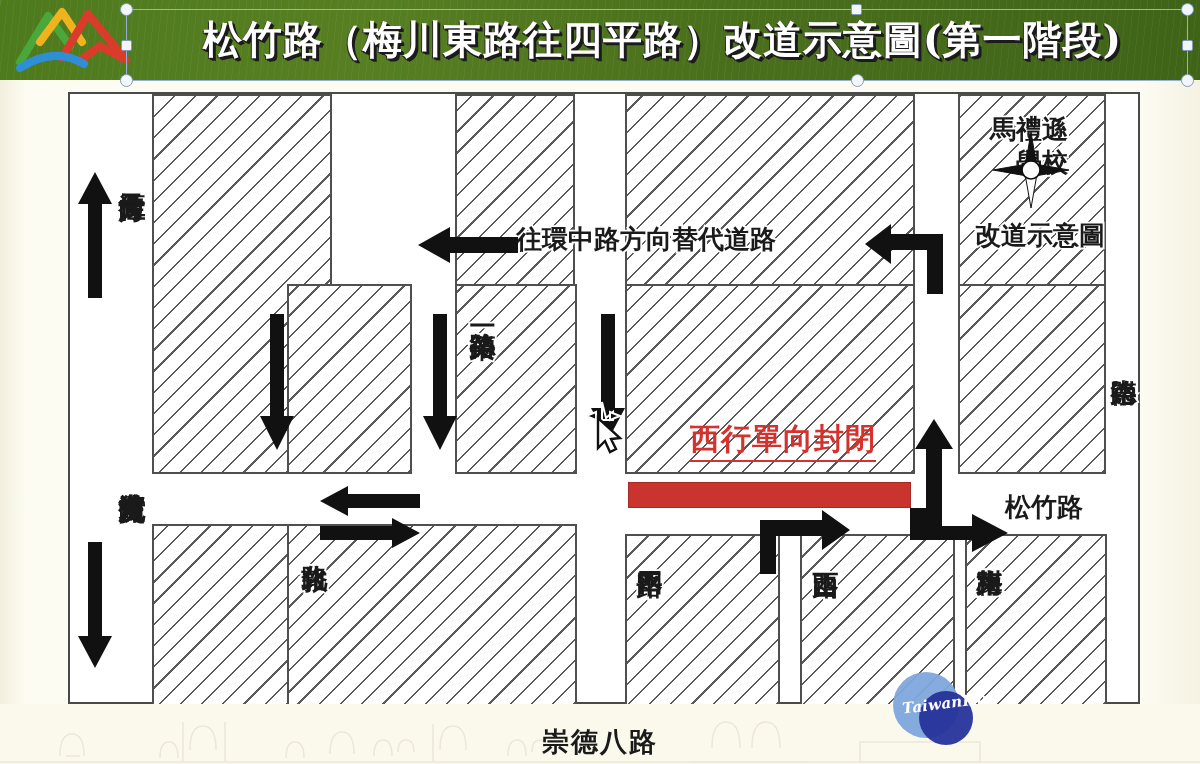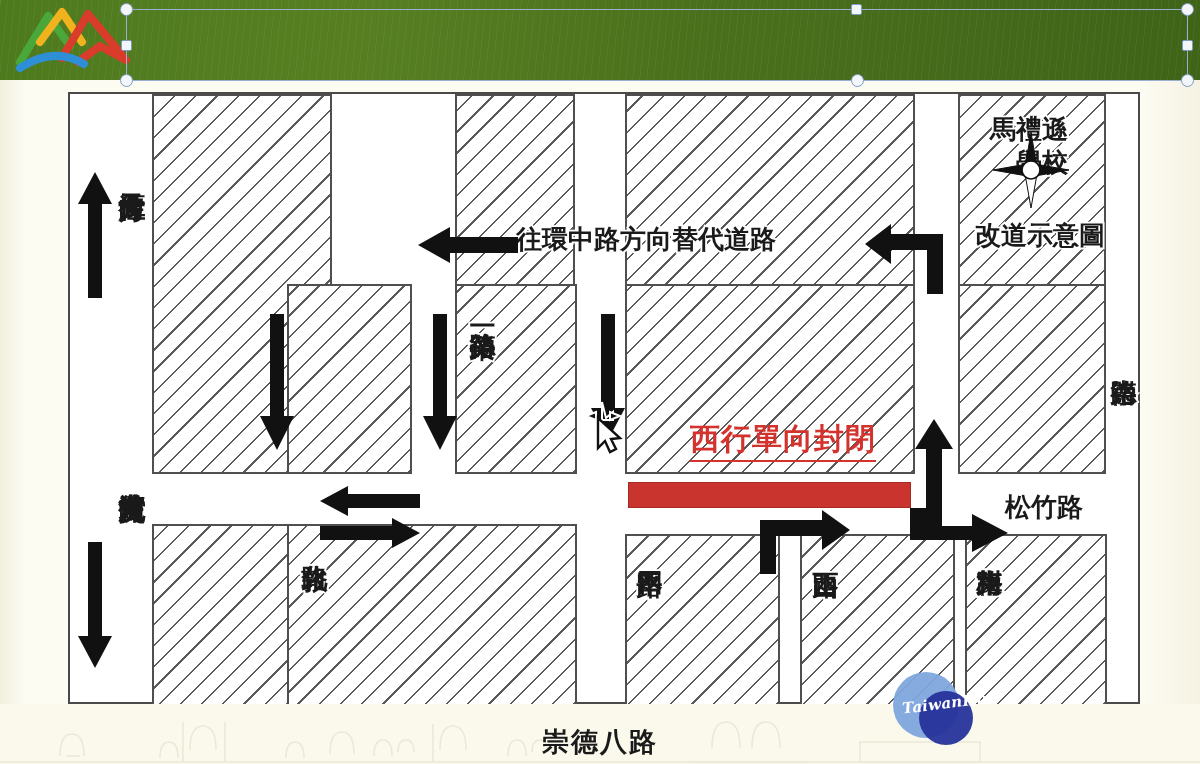--- a/index.html
+++ b/index.html
@@ -149,20 +149,21 @@
   <div id="logo">
     <svg width="136" height="76" viewBox="0 0 136 76">
       <g fill="none" stroke-width="8" stroke-linecap="round" stroke-linejoin="round">
         <path d="M16 60 L44 14 L66 44" stroke="#4aa83a"></path>
         <path d="M36 40 L58 10 L78 40" stroke="#f0b21d"></path>
         <path d="M58 56 L84 12 L122 58 L96 44 L74 60" stroke="#d93c2a"></path>
         <path d="M16 66 Q50 44 80 62" stroke="#2f8fd6"></path>
       </g>
     </svg>
   </div>
+  <div id="bannerTitle">松竹路（梅川東路往四平路）改道示意圖(第一階段)</div>
 </div>
 
 <div id="selFrame"></div>
 <div class="handle round" style="left:120px;  top:3px;"></div>
 <div class="handle sq" style="left:851px;  top:4px;"></div>
 <div class="handle round" style="left:1181px; top:3px;"></div>
 <div class="handle sq" style="left:121px;  top:40px;"></div>
 <div class="handle sq" style="left:1182px; top:40px;"></div>
 <div class="handle round" style="left:120px;  top:74px;"></div>
 <div class="handle round" style="left:851px;  top:74px;"></div>

